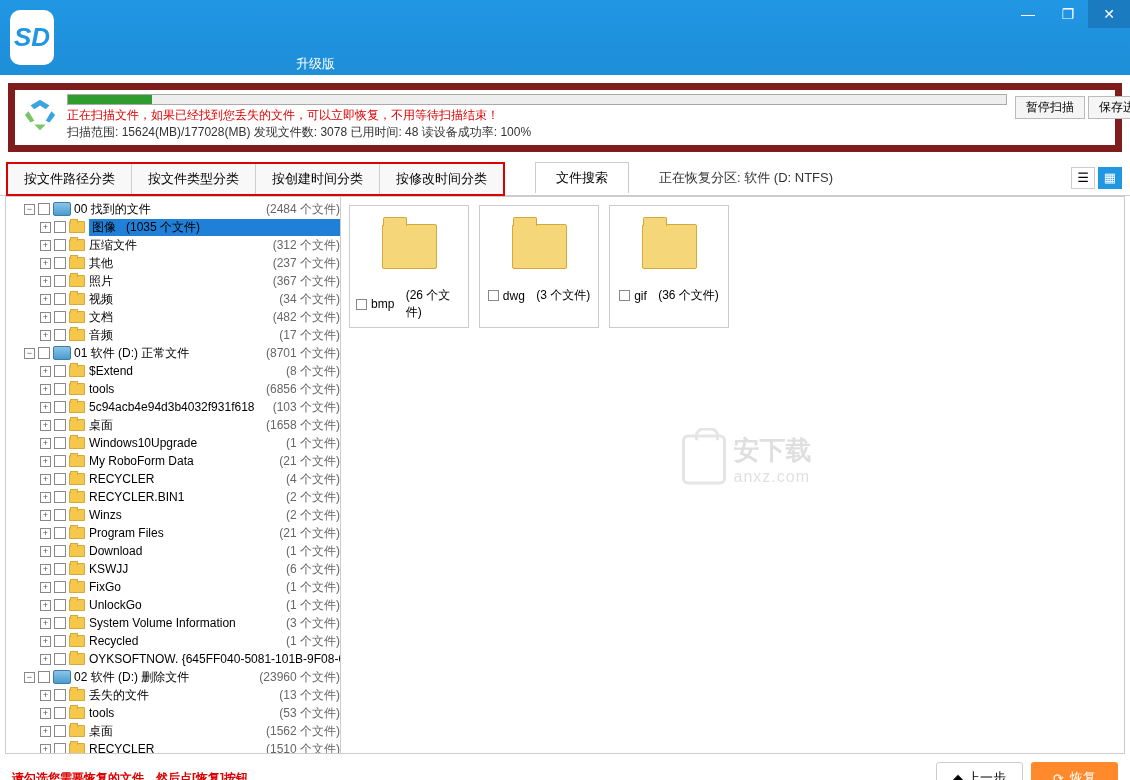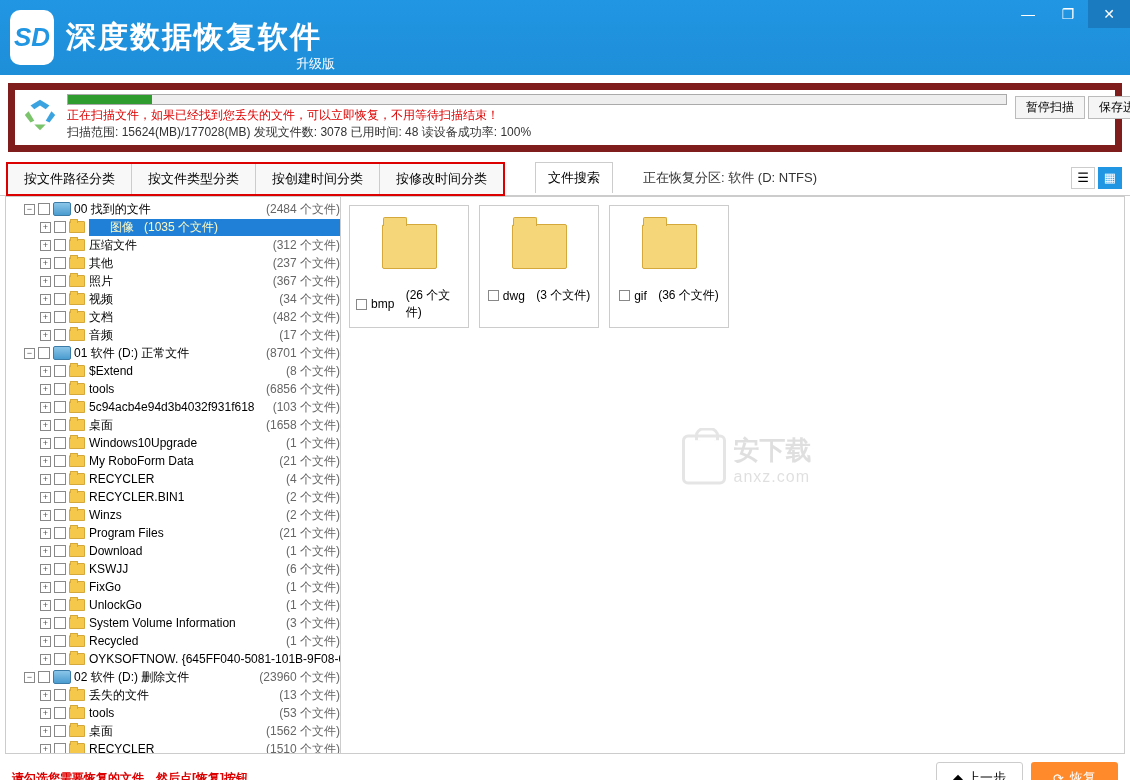--- a/index.html
+++ b/index.html
@@ -22,36 +22,36 @@
 .progress-fill { height: 100%; background: #2e9c2e; }
 .scan-text1 { color: #d00; font-size: 12px; }
 .scan-text2 { color: #333; font-size: 12px; }
 .scan-btns { display: flex; flex-direction: row; gap: 3px; padding-top: 2px; }
 .scan-btn { border: 1px solid #bbb; background: #f5f5f5; padding: 2px 10px; font-size: 12px; cursor: pointer; white-space: nowrap; }
 
 .tab-row { display: flex; align-items: center; border-bottom: 1px solid #ccc; padding: 0 6px; gap: 0; position: relative; }
 .tab-group { display: flex; border: 2px solid #d00; margin: 2px 0 -1px 0; }
 .tab { padding: 6px 16px; font-size: 13px; background: #f8f8f8; border-right: 1px solid #ccc; cursor: pointer; }
 .tab:last-child { border-right: none; }
-.tab-search { margin-left: 30px; padding: 6px 12px; font-size: 13px; background: #fff; border: 1px solid #ccc; border-bottom: none; cursor: pointer; }
+.tab-search { margin-left: 30px; padding: 6px 20px; font-size: 13px; background: #fff; border: 1px solid #ccc; border-bottom: none; cursor: pointer; }
 .partition-label { margin-left: 30px; font-size: 13px; color: #333; }
 .view-controls { position: absolute; right: 8px; display: flex; gap: 3px; }
 .view-btn { width: 24px; height: 22px; border: 1px solid #ccc; display: flex; align-items: center; justify-content: center; cursor: pointer; font-size: 13px; background: #fff; }
 .view-btn.active { background: #2196e3; color: #fff; border-color: #2196e3; }
 
 .content { display: flex; height: 558px; border: 1px solid #ccc; margin: 0 5px; }
 .tree { width: 335px; border-right: 1px solid #ccc; overflow-y: auto; overflow-x: hidden; font-size: 12px; padding: 3px 0; }
 .tree-item { display: flex; align-items: center; height: 18px; white-space: nowrap; cursor: pointer; }
 .expander { width: 11px; height: 11px; border: 1px solid #888; display: inline-flex; align-items: center; justify-content: center; font-size: 9px; margin-right: 3px; color: #555; line-height: 1; flex-shrink: 0; }
 .checkbox { width: 12px; height: 12px; border: 1px solid #888; margin-right: 3px; flex-shrink: 0; }
 .drive-icon { width: 18px; height: 14px; background: linear-gradient(#8bc5e8,#4a9cd0); border-radius: 2px; margin-right: 3px; flex-shrink: 0; border: 1px solid #3a7ba8; }
 .folder-icon { width: 16px; height: 12px; background: #f5c84c; border-radius: 1px 1px 0 0; margin-right: 4px; flex-shrink: 0; border: 1px solid #d4a83a; position: relative; }
 .folder-icon::before { content: ""; position: absolute; top: -3px; left: 0; width: 6px; height: 3px; background: #f5c84c; border: 1px solid #d4a83a; border-bottom: none; border-radius: 1px 1px 0 0; }
 .tree-label { flex: 1; }
-.tree-label.selected { background: #2080d8; color: #fef9c3; padding: 0 21px; }
+.tree-label.selected { background: #2080d8; color: #000000; padding: 0 3px; }
 .count { color: #666; margin-left: 3px; }
 .indent-1 { padding-left: 18px; }
 .indent-2 { padding-left: 34px; }
 
 .file-grid { flex: 1; padding: 8px; display: flex; flex-wrap: wrap; align-content: flex-start; gap: 10px; position: relative; }
 .folder-card { width: 120px; border: 1px solid #ccc; padding: 6px; display: flex; flex-direction: column; align-items: center; cursor: pointer; }
 .big-folder { width: 55px; height: 45px; background: #f5d77a; border: 1px solid #d4a83a; border-radius: 2px; margin: 12px 0 18px; position: relative; }
 .big-folder::before { content: ""; position: absolute; top: -8px; left: 0; width: 22px; height: 8px; background: #f5d77a; border: 1px solid #d4a83a; border-bottom: none; border-radius: 2px 2px 0 0; }
 .card-label { font-size: 12px; display: flex; align-items: center; gap: 4px; }
 .card-check { width: 11px; height: 11px; border: 1px solid #888; flex-shrink: 0; }
@@ -73,21 +73,20 @@
 ::-webkit-scrollbar-track { background: #f0f0f0; border-left: 1px solid #ddd; }
 ::-webkit-scrollbar-thumb { background: #c8c8c8; border: 1px solid #aaa; }
 </style>
 </head>
 <body>
 
 <div class="titlebar">
   <div class="logo">
       <span class="logo-text">SD</span>
     </div>
-  <div class="app-title">深度数据恢复软件</div>
   <div class="upgrade-badge">升级版</div>
   <div class="window-controls">
     <div class="win-btn">—</div>
     <div class="win-btn">❐</div>
     <div class="win-btn close">✕</div>
   </div>
 </div>
 
 <div class="scan-bar">
   <div class="recycle-icon">

